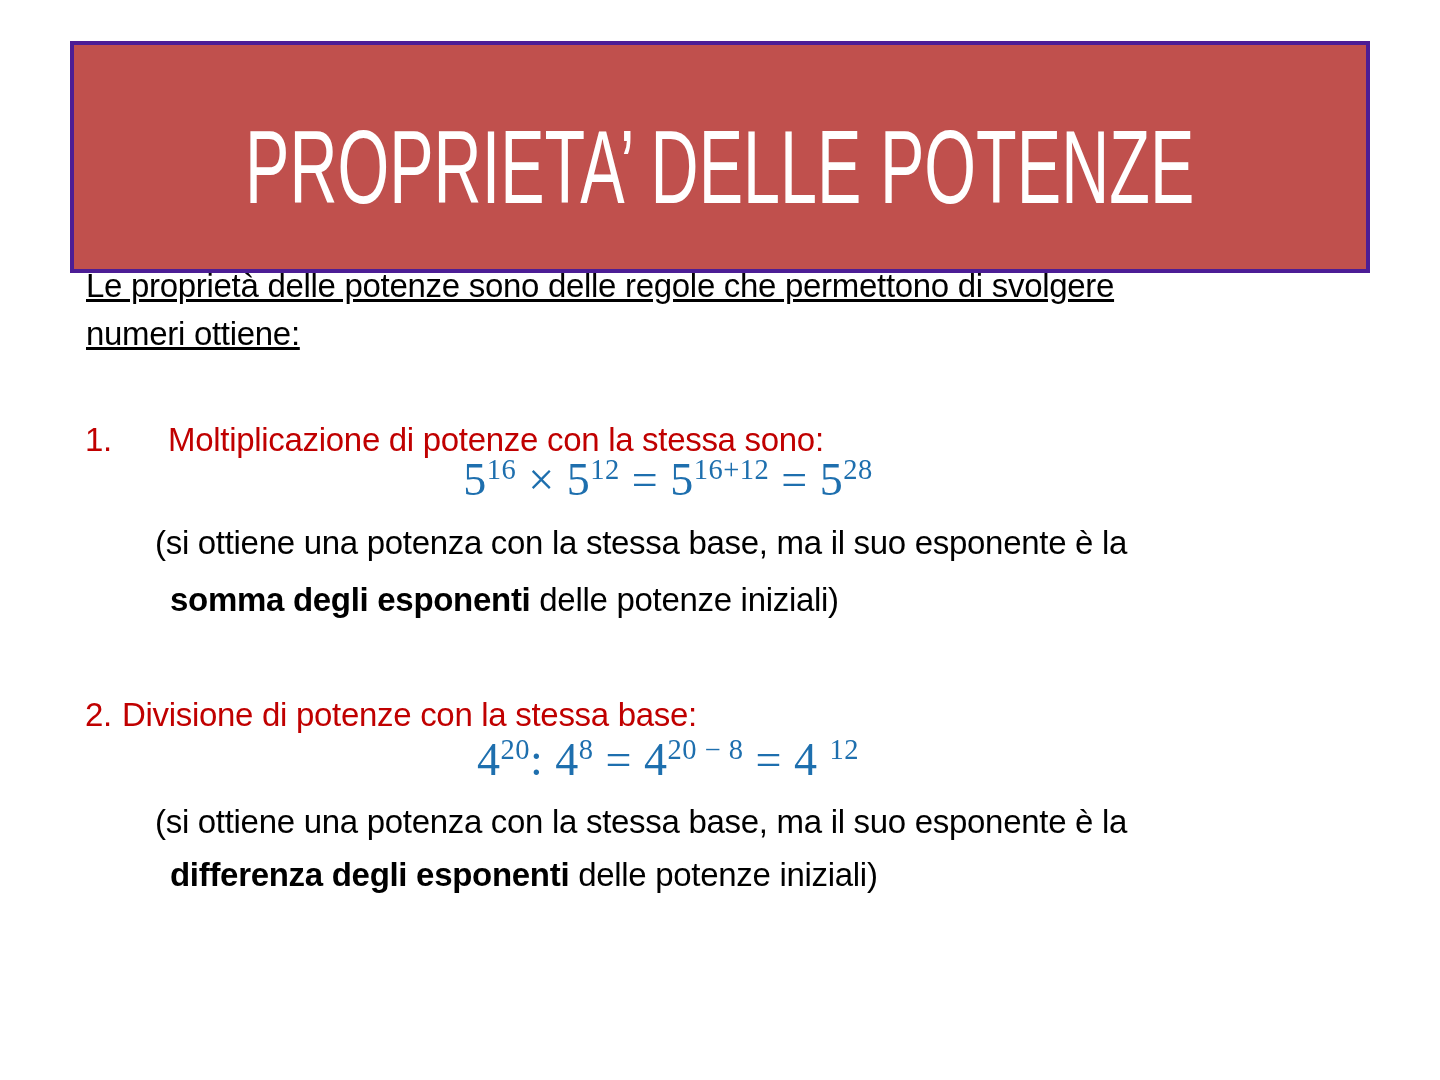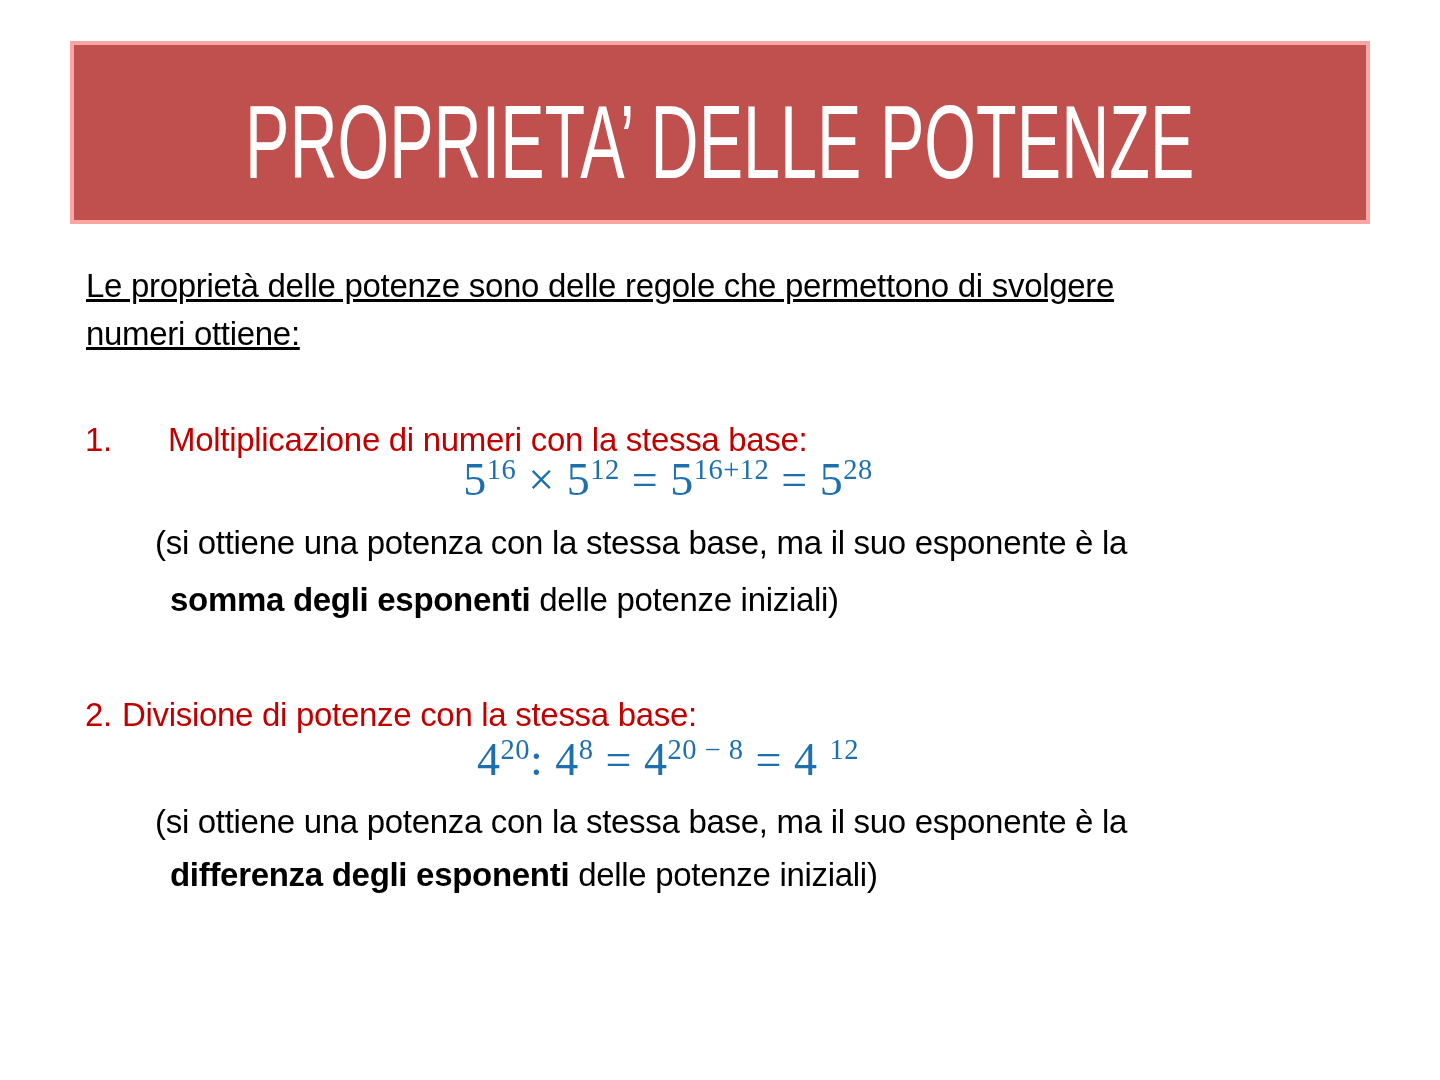--- a/index.html
+++ b/index.html
@@ -10,24 +10,24 @@
     background: #ffffff;
     overflow: hidden;
     font-family: "Liberation Sans", sans-serif;
     color: #000000;
   }
   .title-box {
     position: absolute;
     left: 70px;
     top: 41px;
     width: 1300px;
-    height: 183px;
+    height: 232px;
     box-sizing: border-box;
     background: #C0504D;
-    border: 4px solid #fca5a5;
+    border: 4px solid #4c1d95;
     display: flex;
     align-items: center;
     justify-content: center;
   }
   .title-text {
     color: #ffffff;
     font-size: 104px;
     white-space: nowrap;
     transform: translateY(10px) scaleX(0.64);
     transform-origin: center;
@@ -90,21 +90,21 @@
   <div class="title-box">
     <div class="title-text">PROPRIETA’ DELLE POTENZE</div>
   </div>
 
   <div class="intro bodytext">
     <div>Le proprietà delle potenze sono delle regole che permettono di svolgere</div>
     <div>numeri ottiene:</div>
   </div>
 
   <div class="heading heading-1 bodytext">
-    <span class="num-tab">1.</span><span>Moltiplicazione di numeri con la stessa base:</span>
+    <span class="num-tab">1.</span><span>Moltiplicazione di potenze con la stessa sono:</span>
   </div>
 
   <div class="formula formula-1"><span>5</span><sup>16</sup><span> × 5</span><sup>12</sup><span> = 5</span><sup>16+12</sup><span> = 5</span><sup>28</sup></div>
 
   <div class="note note-1a bodytext">(si ottiene una potenza con la stessa base, ma il suo esponente è la</div>
 
   <div class="note note-1b bodytext">
     <b>somma degli esponenti</b><span> delle potenze iniziali)</span>
   </div>
 

